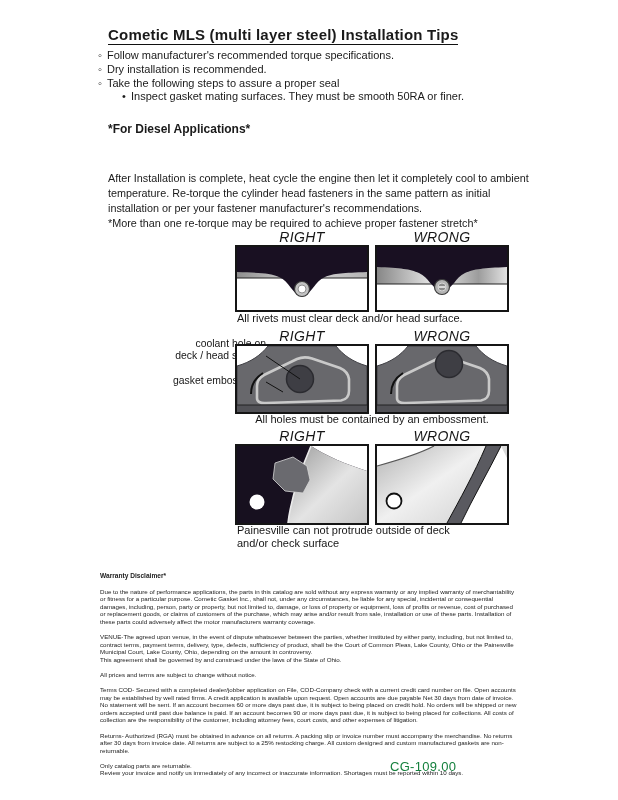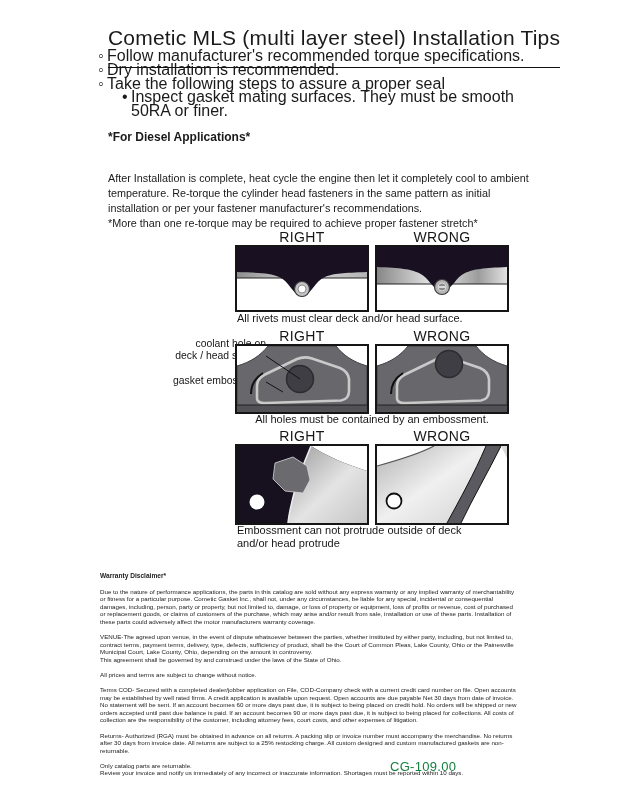--- a/index.html
+++ b/index.html
@@ -6,37 +6,37 @@
   .page {
     position:relative; width:618px; height:800px; margin:0 auto;
     background:#ffffff; overflow:hidden;
     font-family:"Liberation Sans","DejaVu Sans",sans-serif;
     color:#1a1a1a;
   }
   .abs { position:absolute; }
 
   
   .doc-title {
-    font-size:21px; font-weight:normal; letter-spacing:0.2px;
-    border-bottom:1.6px solid #111; padding-bottom:17px; display:inline-block;
+    font-size:15px; font-weight:bold; letter-spacing:0.2px;
+    border-bottom:1.6px solid #111; padding-bottom:1px; display:inline-block;
   }
 
   
-  .tips { font-size:16px; line-height:13.8px; width:430px; }
+  .tips { font-size:11px; line-height:13.8px; width:430px; }
   .bullet { padding-left:9px; position:relative; }
   .bullet::before { content:"◦"; position:absolute; left:0; top:0; }
   .sub-bullet { padding-left:9px; margin-left:24px; position:relative; }
   .sub-bullet::before { content:"•"; position:absolute; left:0; top:-0.5px; }
 
   
   .section-h { font-size:12px; font-weight:bold; }
   .body-text { font-size:10.8px; line-height:15px; width:424px; }
 
   
-  .fig-row { display:flex; gap:6px; }
+  .fig-row { display:flex; gap:6px;font-style:italic; }
   .fig-col { display:flex; flex-direction:column; }
   .fig-label { width:134px; text-align:center; font-size:14px; line-height:15px; color:#161616; letter-spacing:0.4px; }
   .fig-box { width:130px; border:2px solid #151515; background:#fff; }
   .fig-box svg { display:block; }
   .fig-caption { font-size:11px; line-height:12.5px; color:#161616; }
   .fig-caption.centered { width:274px; text-align:center; }
   .fig-side-labels { font-size:10.4px; line-height:11.5px; text-align:right; color:#161616; }
   .fig-side-labels .gap { height:14px; }
   .leader-overlay { pointer-events:none; z-index:5; }
 
@@ -57,21 +57,21 @@
     <span class="doc-title">Cometic MLS (multi layer steel) Installation Tips</span>
   </div>
 
   <div class="abs tips" style="left:98px; top:49px;">
     <div class="bullet">Follow manufacturer's recommended torque specifications.</div>
     <div class="bullet">Dry installation is recommended.</div>
     <div class="bullet">Take the following steps to assure a proper seal</div>
     <div class="sub-bullet">Inspect gasket mating surfaces.  They must be smooth 50RA or finer.</div>
   </div>
 
-  <div class="abs section-h" style="left:108px; top:130px;text-align:center;">*For Diesel Applications*</div>
+  <div class="abs section-h" style="left:108px; top:122px;text-align:center;">*For Diesel Applications*</div>
   <div class="abs body-text" style="left:108px; top:171px;">After Installation is complete, heat cycle the engine then let it completely cool to ambient temperature. Re-torque the cylinder head fasteners in the same pattern as initial installation or per your fastener manufacturer's recommendations.</div>
   <div class="abs body-text" style="left:108px; top:216px;">*More than one re-torque may be required to achieve proper fastener stretch*</div>
 
   <div class="abs fig-row" style="left:235px; top:230px;">
     <div class="fig-col">
       <div class="fig-label">RIGHT</div>
       <div class="fig-box">
         <svg width="130" height="63" viewBox="0 0 130 63">
           <defs>
             <linearGradient id="deck1r" x1="0" y1="0" x2="1" y2="0">
@@ -196,22 +196,22 @@
           <path d="M109,0 L124,0 C111,26 96,52 84,77 L70,77 C83,53 97,28 109,0 Z" fill="#5a5a60"></path>
           <path d="M109,0 C97,28 83,53 70,77" fill="none" stroke="#111" stroke-width="1"></path>
           <path d="M124,0 C111,26 96,52 84,77" fill="none" stroke="#111" stroke-width="1"></path>
           <path d="M124,0 L130,0 L130,12 C128,8 126,4 124,0 Z" fill="#d8d8d8"></path>
           <circle cx="17" cy="55" r="7.5" fill="#ffffff" stroke="#111" stroke-width="1.8"></circle>
         </svg>
       </div>
     </div>
   </div>
   <div class="abs fig-caption" style="left:237px; top:524px; width:270px;">
-    <div>Embossment can not protrude outside of deck</div>
-    <div>and/or head protrude</div>
+    <div>Painesville can not protrude outside of deck</div>
+    <div>and/or check surface</div>
   </div>
 
   <div class="abs legal" style="left:100px; top:572px;">
     <p class="legal-h">Warranty Disclaimer*</p>
     <p>Due to the nature of performance applications, the parts in this catalog are sold without any express warranty or any implied warranty of merchantability or fitness for a particular purpose.  Cometic Gasket Inc., shall not, under any circumstances, be liable for any special, incidental or consequential damages, including, person, party or property, but not limited to, damage, or loss of property or equipment, loss of profits or revenue, cost of purchased or replacement goods, or claims of customers of the purchase, which may arise and/or result from sale, installation or use of these parts.  Installation of these parts could adversely affect the motor manufacturers warranty coverage.</p>
     <p class="tight">VENUE-The agreed upon venue, in the event of dispute whatsoever between the parties, whether instituted by either party, including, but not limited to, contract terms, payment terms, delivery, type, defects, sufficiency of product, shall be the Court of Common Pleas, Lake County, Ohio or the Painesville Municipal Court, Lake County, Ohio, depending on the amount in controversy.</p>
     <p>This agreement shall be governed by and construed under the laws of the State of Ohio.</p>
     <p>All prices and terms are subject to change without notice.</p>
     <p>Terms COD- Secured with a completed dealer/jobber application on File, COD-Company check with a current credit card number on file.  Open accounts may be established by well rated firms.  A credit application is available upon request.  Open accounts are due payable Net 30 days from date of invoice.  No statement will be sent.  If an account becomes 60 or more days past due, it is subject to being placed on credit hold.  No orders will be shipped or new orders accepted until past due balance is paid.  If an account becomes 90 or more days past due, it is subject to being placed for collections.  All costs of collection are the responsibility of the customer, including attorney fees, court costs, and other expenses of litigation.</p>
     <p>Returns- Authorized (RGA) must be obtained in advance on all returns.  A packing slip or invoice number must accompany the merchandise.  No returns after 30 days from invoice date.  All returns are subject to a 25% restocking charge.  All custom designed and custom manufactured gaskets are non-returnable.</p>

